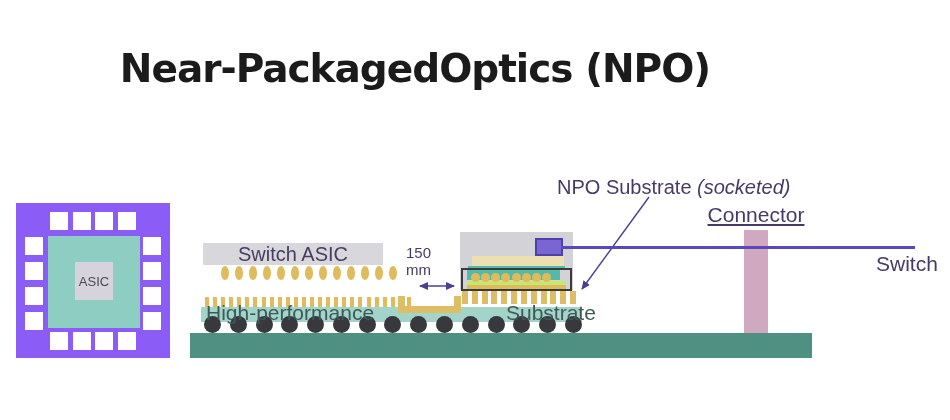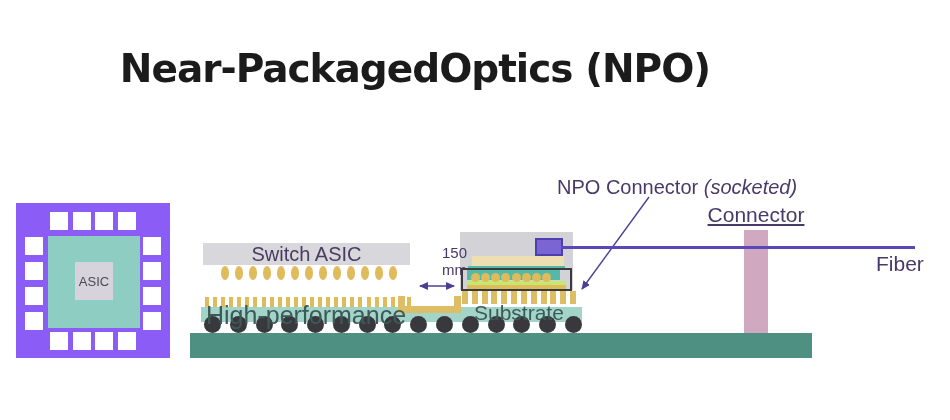--- a/index.html
+++ b/index.html
@@ -22,32 +22,32 @@
   .pads-bottom { left:34px; top:129px; width:86px; height:18px; }
   .pads-col { display:flex; flex-direction:column; justify-content:space-between; }
   .pads-left { left:9px; top:34px; width:18px; height:93px; }
   .pads-right { left:127px; top:34px; width:18px; height:93px; }
   .pad { width:18px; height:18px; background:#ffffff; }
 
   
   .board { left:190px; top:333px; width:622px; height:25px; background:#4e9183; }
 
   
-  .switch-asic { left:203px; top:243px; width:207px; height:22px; background:#d8d7db;
+  .switch-asic { left:203px; top:243px; width:180px; height:22px; background:#d8d7db;
                  display:flex; align-items:center; justify-content:center;
                  color:#473d62; font-size:20px; white-space:nowrap; }
   .bumps { left:221px; top:266px; width:176px; height:14px; display:flex; justify-content:space-between; }
   .bump { width:8px; height:14px; background:#e0bb5c; border-radius:50%; }
   .asic-substrate { left:203px; top:280px; width:210px; height:17px; background:#b4abe3;
                     display:flex; align-items:center; justify-content:center;
                     color:#4c3da8; font-size:20px; white-space:nowrap; overflow:visible; }
   .asic-pins { left:205px; top:297px; width:206px; height:10px; display:flex; justify-content:space-between; }
   .apin { width:4px; height:10px; background:#e0bb5c; }
   .hp-bar { left:201px; top:307px; width:381px; height:15px; background:#a2d4c9; }
-  .hp-left { left:206px; top:301px; font-size:25px; color:#3e5a58; white-space:nowrap; z-index:6; }
+  .hp-left { left:206px; top:301px; font-size:21px; color:#3e5a58; white-space:nowrap; z-index:6; }
   .hp-right { left:474px; top:301px; font-size:21px; color:#3e5a58; white-space:nowrap; z-index:6; }
   .balls { left:204px; top:316px; width:378px; height:17px; display:flex; justify-content:space-between; z-index:5; }
   .ball { width:17px; height:17px; border-radius:50%; background:#39393d; }
   .u-trace { left:398px; top:296px; width:63px; height:17px;
              border-left:7px solid #ddbe66; border-right:7px solid #ddbe66; border-bottom:7px solid #ddbe66; z-index:4; }
 
   
   .oe-body { left:460px; top:232px; width:113px; height:58px; background:#d3d3d7; }
   .oe-purple { left:535px; top:238px; width:28px; height:18px; background:#7a65d2; border:2px solid #4e3fae; z-index:8; }
   .oe-tan { left:472px; top:256px; width:92px; height:11px; background:#eedfb2; }
@@ -65,21 +65,21 @@
   .pink-bar { left:744px; top:230px; width:24px; height:103px; background:#d0a9c1; }
   .fiber-line { left:561px; top:246px; width:354px; height:3px; background:#5a48bb; z-index:30; }
 
   
   .dlabel { color:#483a68; white-space:nowrap; }
   .lbl-oe { left:443px; top:203px; font-size:21px; }
   .lbl-npo { left:557px; top:176px; font-size:20px; }
   .lbl-npo em { }
   .lbl-connector { left:701px; top:203px; width:110px; text-align:center; font-size:21px;text-decoration:underline; }
   .lbl-fiber { left:876px; top:252px; font-size:21px; }
-  .lbl-dim { left:423px; top:244px; width:44px; text-align:right; font-size:15px; line-height:17px; }
+  .lbl-dim { left:406px; top:244px; width:44px; text-align:left; font-size:15px; line-height:17px; }
 
   .arrows { left:0; top:0; width:950px; height:420px; z-index:25; pointer-events:none; }
 </style>
 </head>
 <body>
 
 <div class="canvas">
 
   <div class="abs title">Near-PackagedOptics (NPO)</div>
 
@@ -157,21 +157,21 @@
       <div class="apin"></div>
       <div class="apin"></div>
       <div class="apin"></div>
       <div class="apin"></div>
       <div class="apin"></div>
       <div class="apin"></div>
     </div>
 
   <div class="abs hp-bar"></div>
   <div class="abs hp-left dlabel" style="color:#3e5a58;">High-performance</div>
-  <div class="abs hp-right dlabel" style="color:#3e5a58;">Substrate</div>
+  <div class="abs hp-right dlabel" style="color:#3e5a58;margin-left:32px;">Substrate</div>
 
   <div class="abs balls">
     <div class="ball"></div>
   <div class="ball"></div>
       <div class="ball"></div>
       <div class="ball"></div>
       <div class="ball"></div>
       <div class="ball"></div>
       <div class="ball"></div>
       <div class="ball"></div>
@@ -216,23 +216,23 @@
       <div class="opin"></div>
       <div class="opin"></div>
       <div class="opin"></div>
       <div class="opin"></div>
       <div class="opin"></div>
     </div>
 
   <div class="abs pink-bar"></div>
   <div class="abs fiber-line"></div>
 
-  <div class="abs dlabel lbl-npo"><span>NPO Connector </span><em>(socketed)</em></div>
+  <div class="abs dlabel lbl-npo"><span>NPO Substrate </span><em>(socketed)</em></div>
   <div class="abs dlabel lbl-connector">Connector</div>
-  <div class="abs dlabel lbl-fiber">Fiber</div>
+  <div class="abs dlabel lbl-fiber">Switch</div>
   <div class="abs dlabel lbl-dim">
     <div>150</div>
     <div>mm</div>
   </div>
 
   <svg class="abs arrows" width="950" height="420" viewBox="0 0 950 420">
     <defs>
       <marker id="ah" markerWidth="10" markerHeight="9" refX="8" refY="4" orient="auto" markerUnits="userSpaceOnUse">
         <path d="M0,0 L9,4 L0,8 Z" fill="#4c3e94"></path>
       </marker>

